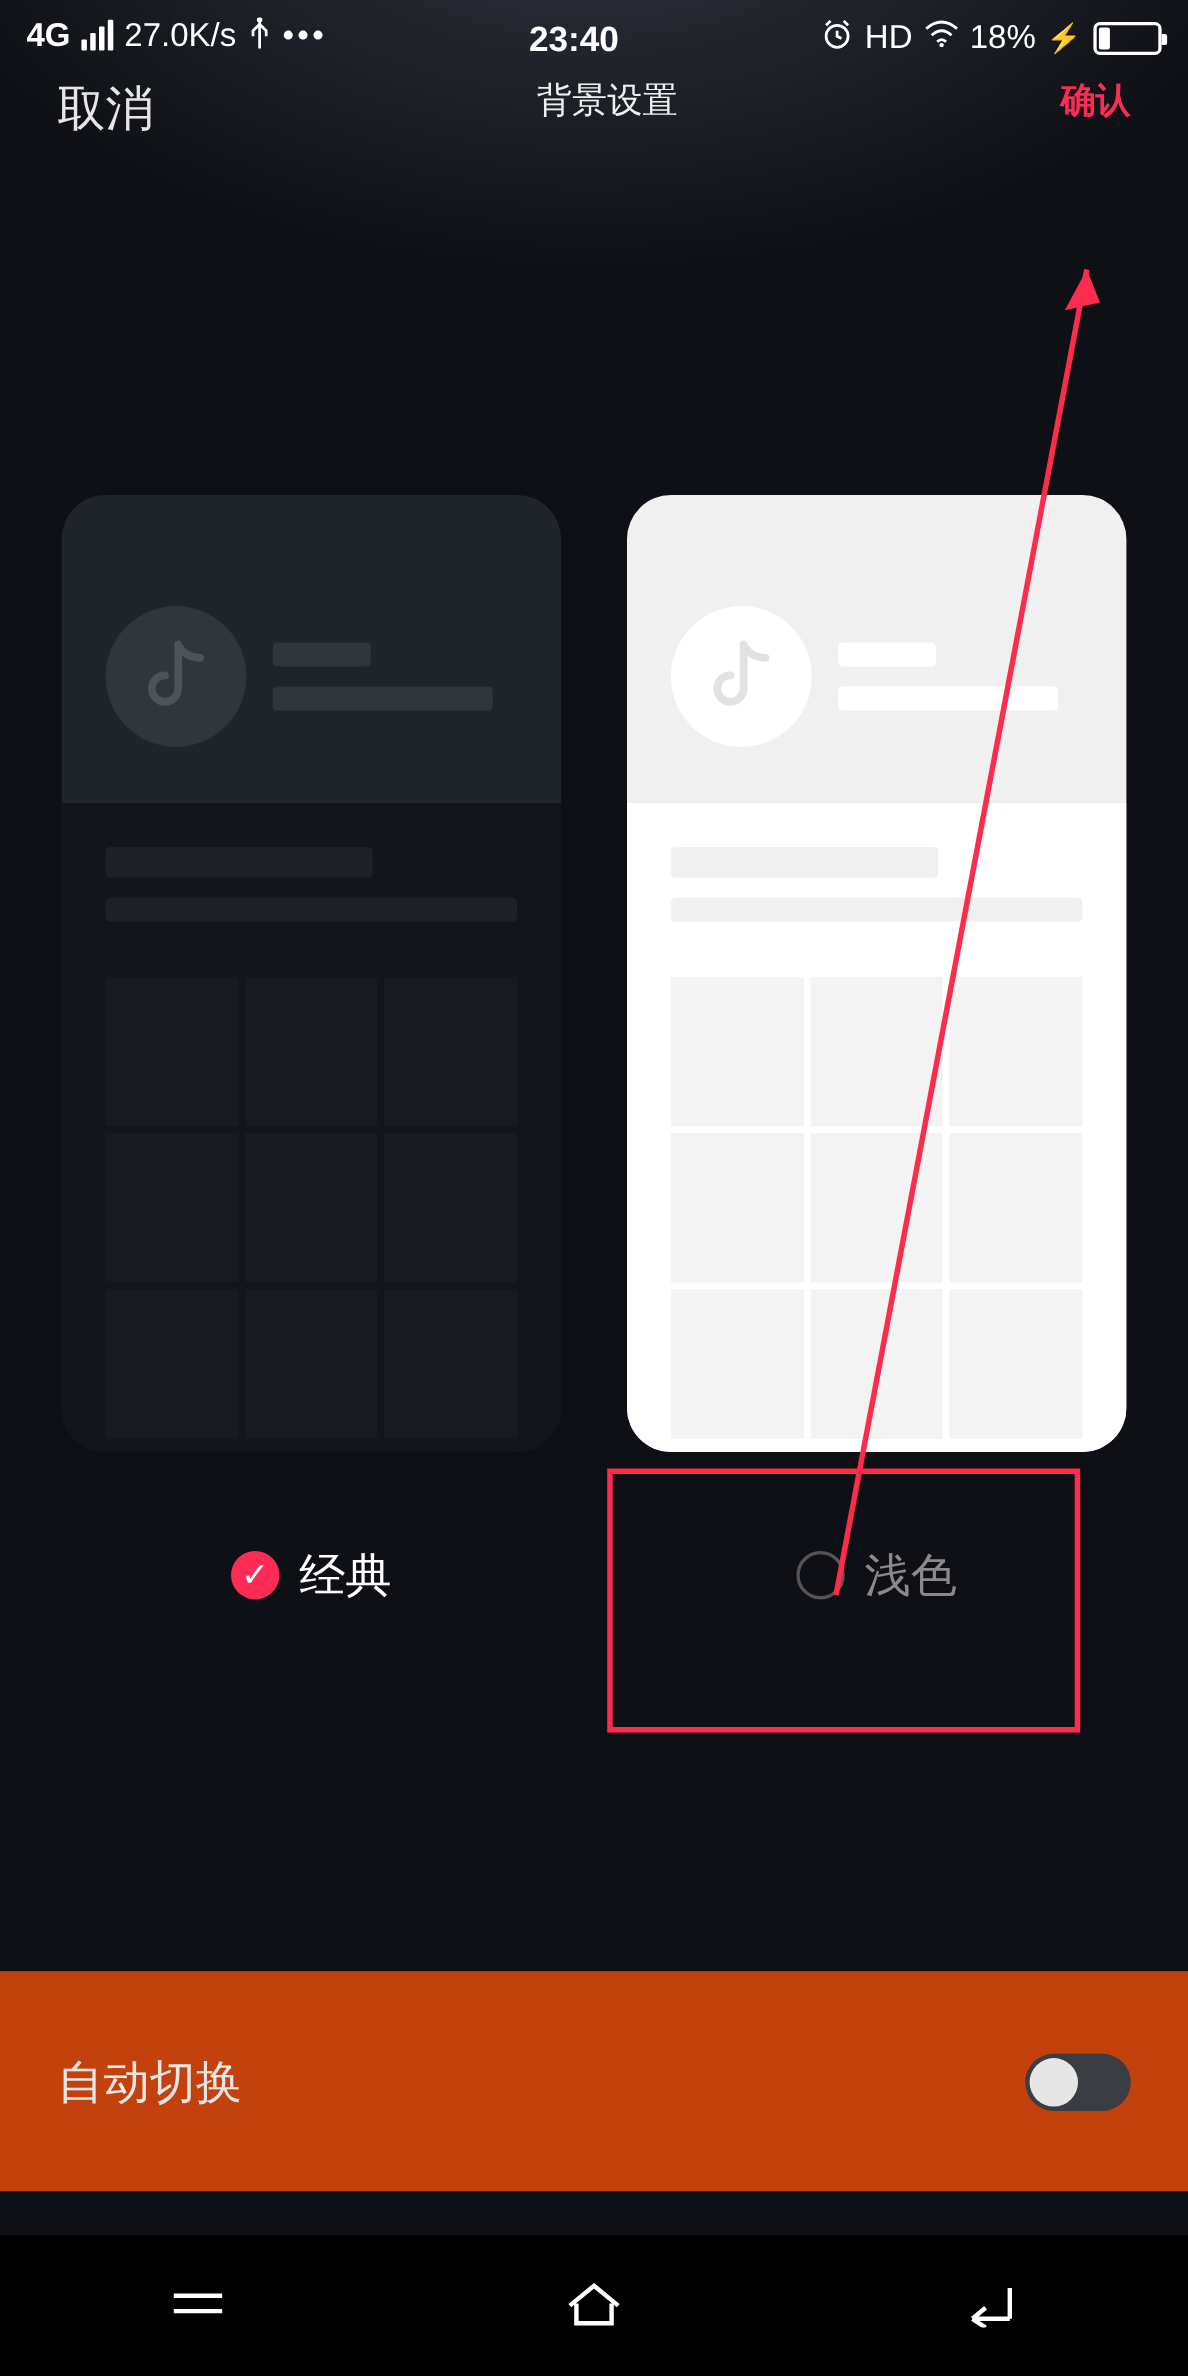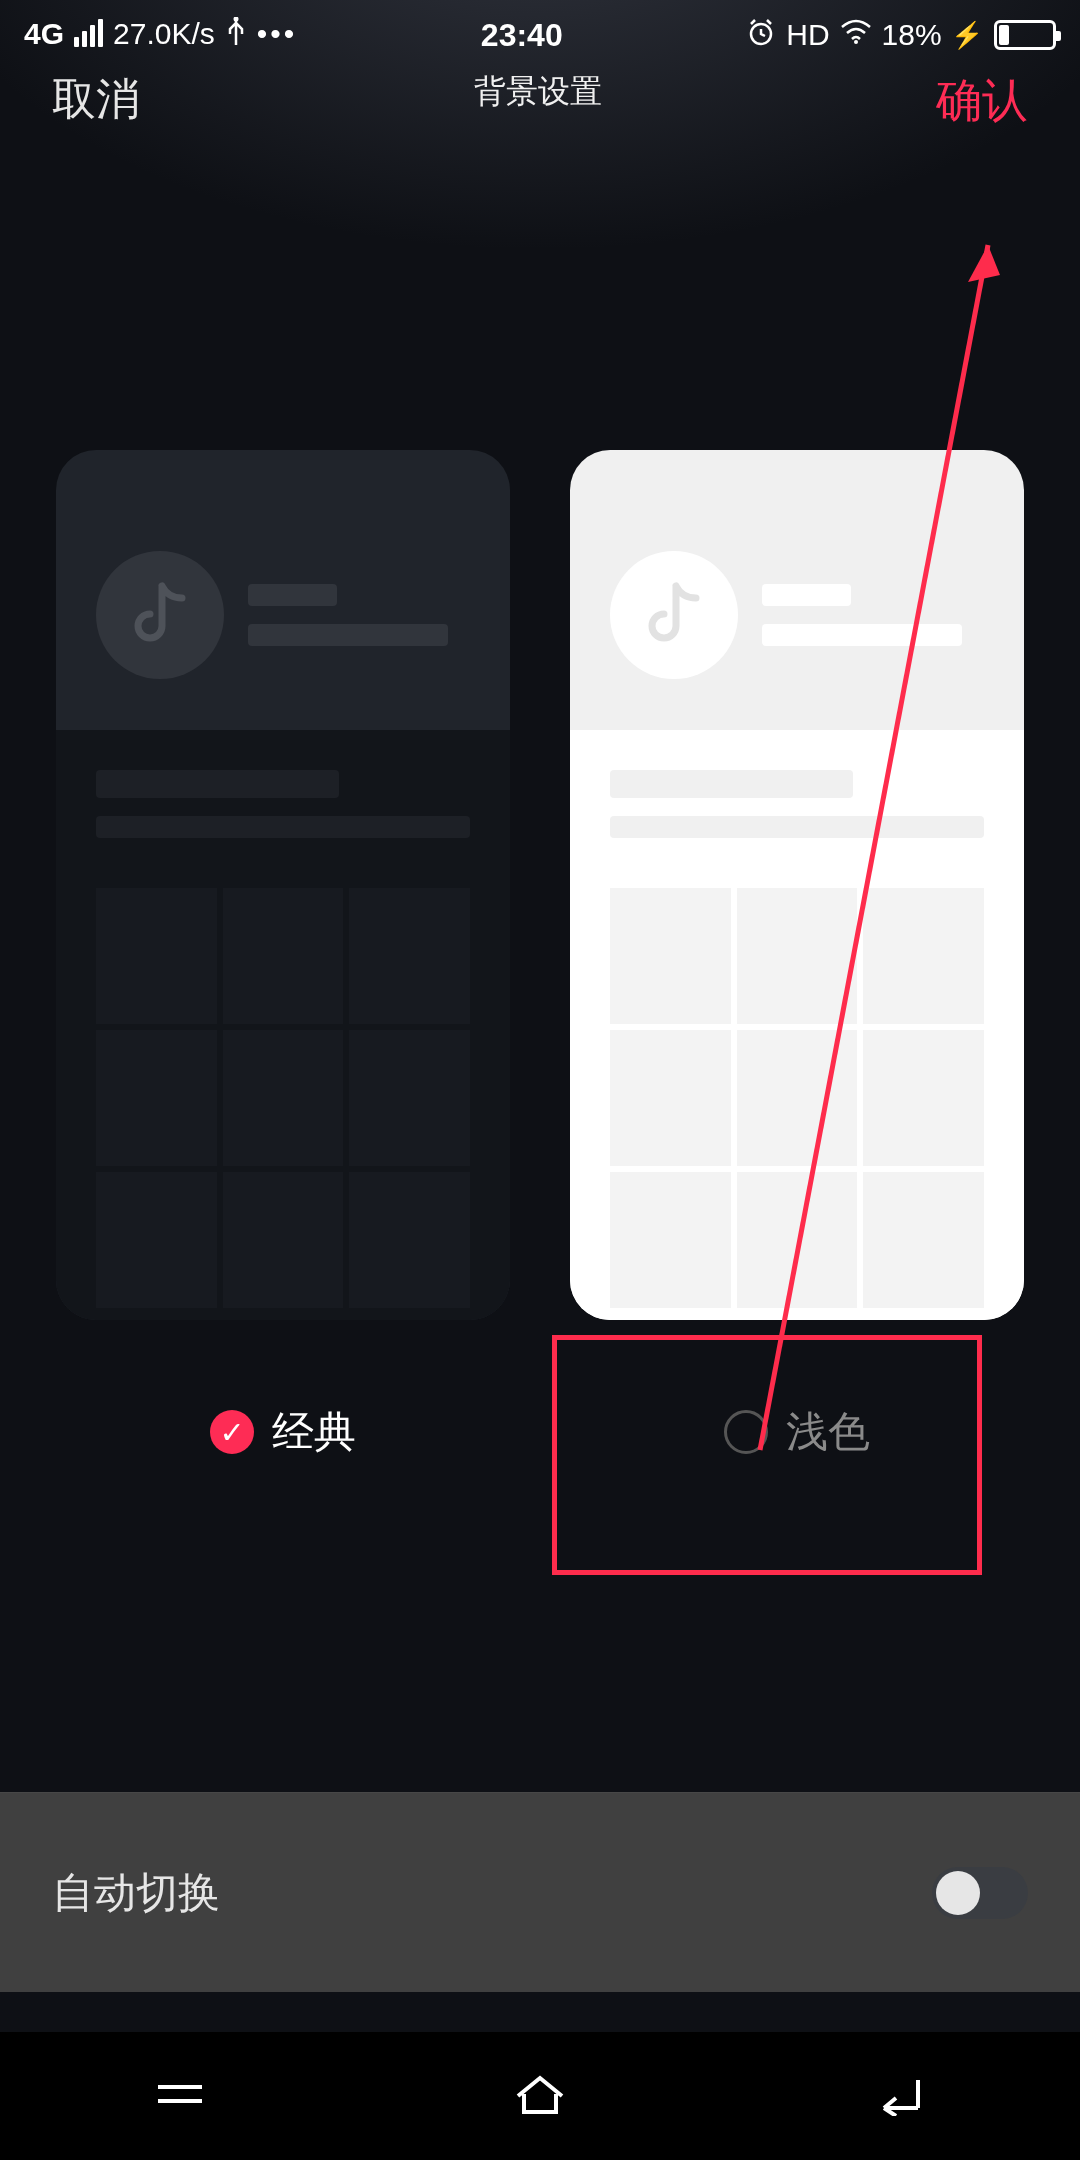--- a/index.html
+++ b/index.html
@@ -103,22 +103,22 @@
       color: #e6e6e6;
       font-size: 44px;
     }
     .nav-title {
       color: #f0f0f0;
       font-size: 32px;
       font-weight: 500;
     }
     .nav-confirm {
       color: #fe2c55;
-      font-size: 46px;
-      font-weight: 400;
+      font-size: 32px;
+      font-weight: 700;
     }
     
     .themes {
       position: relative;
       margin-top: 230px;
       padding: 0 40px;
       display: flex;
       gap: 60px;
       justify-content: center;
     }
@@ -223,21 +223,21 @@
     .auto-switch {
       position: absolute;
       left: 0;
       right: 0;
       bottom: 168px;
       height: 200px;
       padding: 0 52px;
       display: flex;
       align-items: center;
       justify-content: space-between;
-      background: #404040;
+      background: #c2410c;
       border-top: 1px solid rgba(255,255,255,0.04);
     }
     .auto-switch-label { color: #e6e6e6; font-size: 42px; }
     .toggle {
       width: 96px;
       height: 52px;
       border-radius: 26px;
       background: #3a3d42;
       position: relative;
     }

